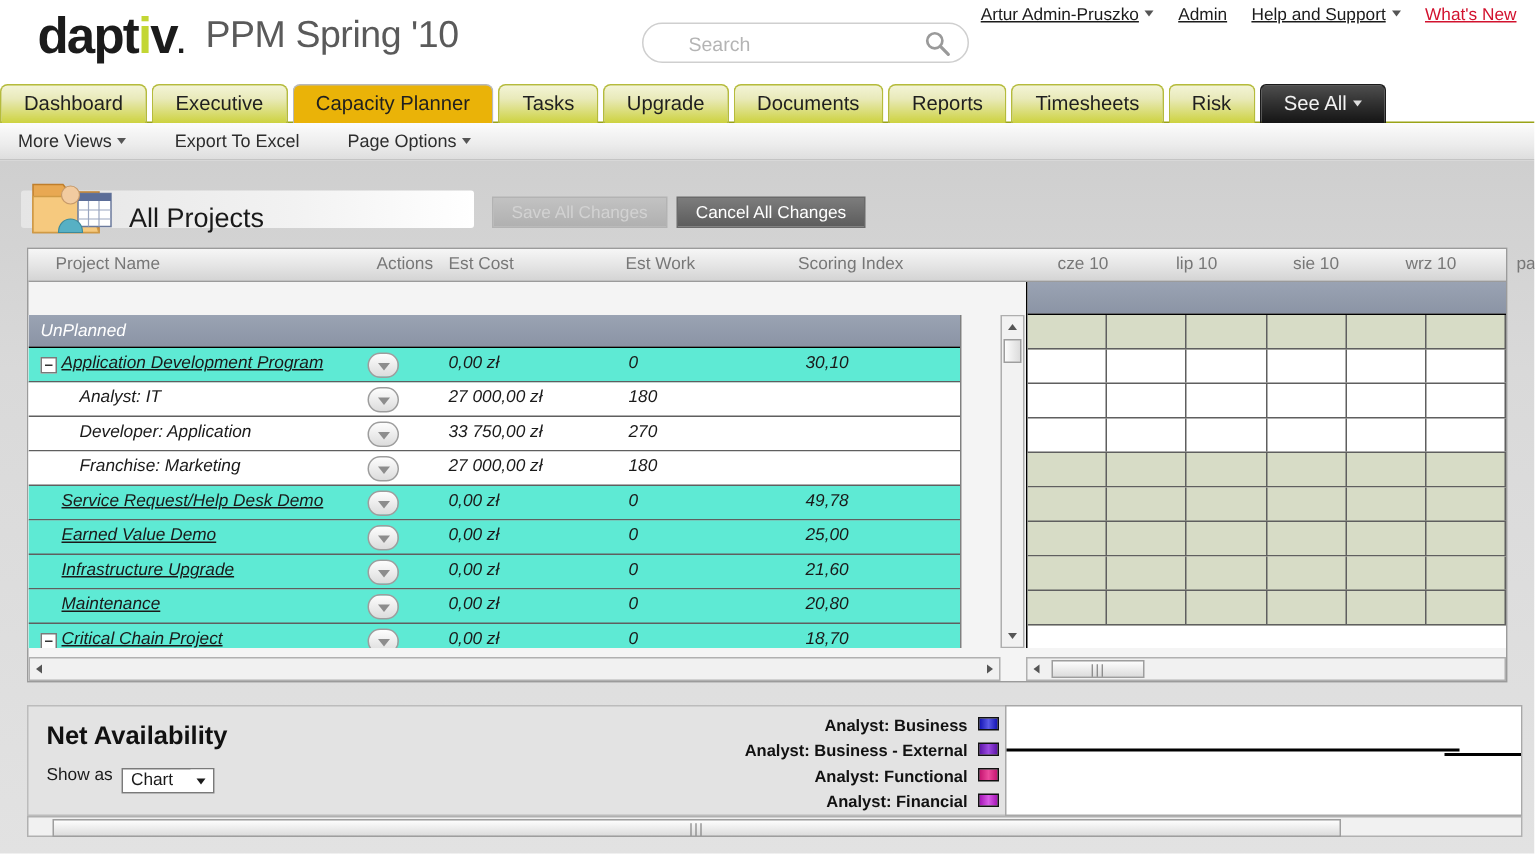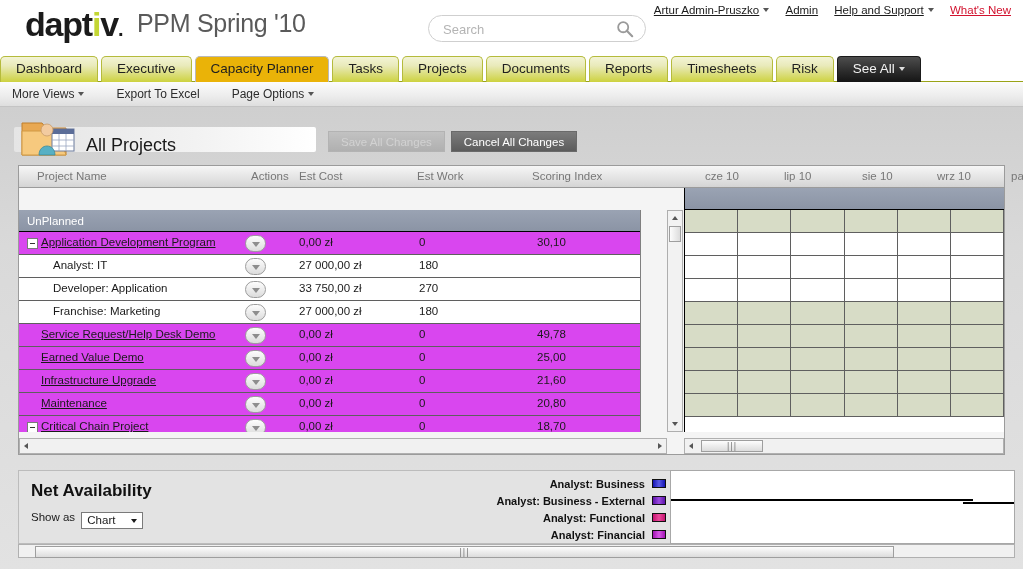--- a/index.html
+++ b/index.html
@@ -25,21 +25,21 @@
     position: absolute; left: 137px; top: 9px;
     font-size: 25px; color: #5a5a5a; letter-spacing: -0.3px;
   }
   .search-wrap {
     position: absolute; left: 428px; top: 15px;
     width: 218px; height: 27px;
     border: 1px solid #cfcfcf; border-radius: 14px;
     background: #fff;
   }
   .search-input {
-    position: absolute; left: 12px; top: 4px;
+    position: absolute; left: 28px; top: 4px;
     width: 170px; height: 18px;
     border: none; outline: none; background: transparent;
     font-family: "Liberation Sans", sans-serif; font-size: 13px;
     color: #555;
   }
   .search-input::placeholder { color: #b4b4b4; }
   .search-icon {
     position: absolute; right: 11px; top: 4px;
     width: 18px; height: 18px; color: #9a9a9a;
   }
@@ -195,34 +195,35 @@
   }
   .colhead span { position: absolute; top: 4px; white-space: nowrap; }
 
   
   .leftgrid {
     position: absolute; left: 0; top: 44px;
     width: 622px; height: 222px;
     overflow: hidden;
     border-right: 1px solid #7f7f7f;
     background: #fff;
+    font-style: italic;
   }
   .grouprow {
     height: 22px; line-height: 22px;
     background: linear-gradient(to bottom,#9aa3b3,#8b94a5);
     color: #fff; font-size: 11.5px;
     padding-left: 8px;
     border-bottom: 1px solid #000;
   }
   .row {
     position: relative; height: 23px;
     border-bottom: 1px solid #5f5f5f;
     background: #fff;
   }
-  .row.shaded { background: #d946ef; }
+  .row.shaded { background: #5eead4; }
   .row .cell { position: absolute; top: 4px; font-size: 11.5px; color: #1a1a1a; white-space: nowrap; }
   .c-name { left: 22px; }
   .c-name.child { left: 34px; }
   .c-name a { color: #1a1a1a; text-decoration: underline; cursor: pointer; }
   .expander {
     position: absolute; left: 8px; top: 6px;
     width: 11px; height: 11px;
     border: 1px solid #7a7a7a; background: #fff;
     cursor: pointer;
   }
@@ -378,21 +379,21 @@
     <a><span>Help and Support</span></a><span class="caret"></span>
     <a class="whatsnew">What's New</a>
   </div>
 </div>
 
 <div class="tabstrip">
   <div class="tab">Dashboard</div>
   <div class="tab">Executive</div>
   <div class="tab active">Capacity Planner</div>
   <div class="tab">Tasks</div>
-  <div class="tab">Projects</div>
+  <div class="tab">Upgrade</div>
   <div class="tab">Documents</div>
   <div class="tab">Reports</div>
   <div class="tab">Timesheets</div>
   <div class="tab">Risk</div>
   <div class="tab dark"><span>See All</span><span class="caret"></span></div>
 </div>
 
 <div class="subbar">
   <div class="subitem"><span>More Views</span><span class="caret"></span></div>
   <div class="subitem">Export To Excel</div>

